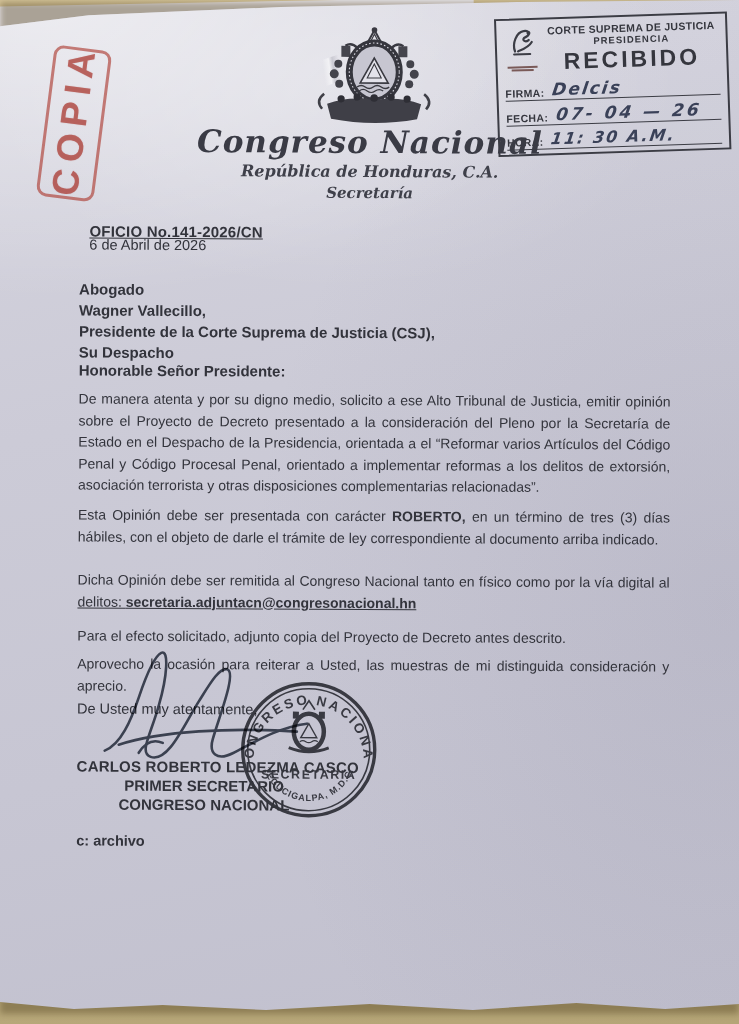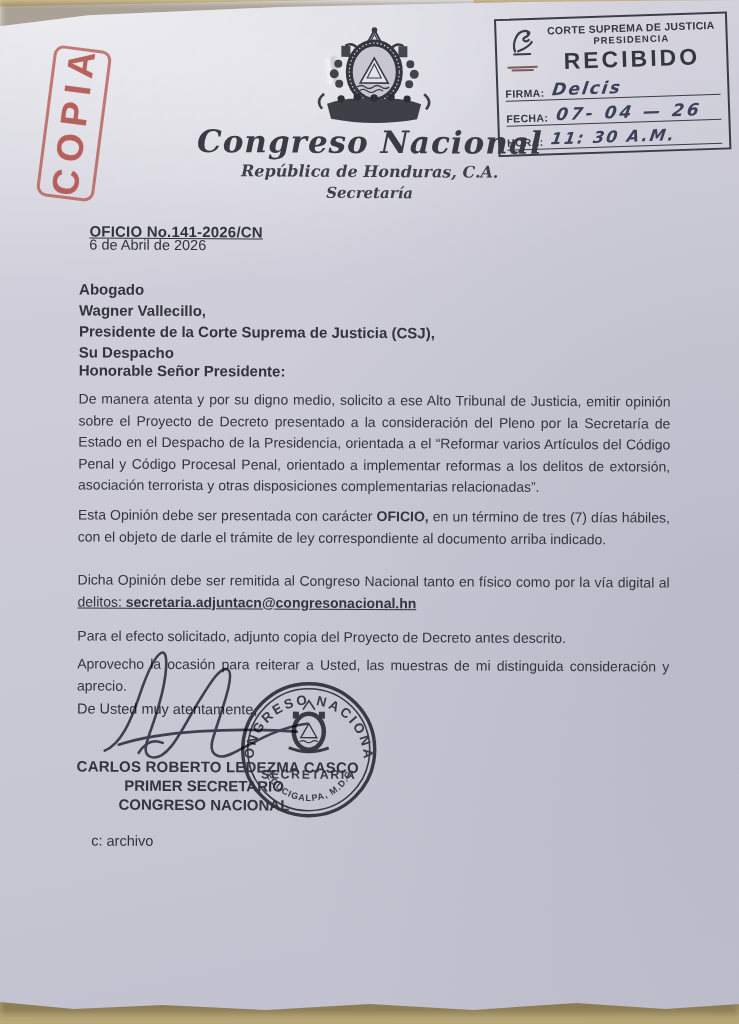--- a/index.html
+++ b/index.html
@@ -106,21 +106,21 @@
   .closing{ position:absolute; left:78px; top:702px; font-size:14.5px; }
   .b{ font-weight:700; }
   .u{ text-decoration:underline; }
 
   .sig-svg{ position:absolute; left:82px; top:648px; mix-blend-mode:multiply; }
   .seal-svg{ position:absolute; left:240px; top:680px; mix-blend-mode:multiply; opacity:.92; }
 
   .signatory{ position:absolute; left:78px; top:758px; width:300px; font-size:15px; font-weight:700; line-height:19px; }
   .signatory .l1{ letter-spacing:.2px; }
   .signatory .l2,.signatory .l3{ text-align:center; width:255px; }
-  .cc{ position:absolute; left:78px; top:834px; font-size:14.5px; font-weight:400;margin-left:15px; }
+  .cc{ position:absolute; left:78px; top:834px; font-size:14.5px; font-weight:700; }
 </style>
 </head>
 <body>
 
 <div class="under-sheet"></div>
 <div class="paper-shadow"></div>
 
 <div class="paper">
   <div class="crease"></div>
   <div class="content">
@@ -208,21 +208,21 @@
       <div>Abogado</div>
       <div>Wagner Vallecillo,</div>
       <div>Presidente de la Corte Suprema de Justicia (CSJ),</div>
       <div>Su Despacho</div>
     </div>
 
     <div class="salutation">Honorable Señor Presidente:</div>
 
     <div class="para p1">De manera atenta y por su digno medio, solicito a ese Alto Tribunal de Justicia, emitir opinión sobre el Proyecto de Decreto presentado a la consideración del Pleno por la Secretaría de Estado en el Despacho de la Presidencia, orientada a el “Reformar varios Artículos del Código Penal y Código Procesal Penal, orientado a implementar reformas a los delitos de extorsión, asociación terrorista y otras disposiciones complementarias relacionadas”.</div>
 
-    <div class="para p2"><span>Esta Opinión debe ser presentada con carácter </span><span class="b">OFICIO,</span><span> en un término de tres (7) días hábiles, con el objeto de darle el trámite de ley correspondiente al documento arriba indicado.</span></div>
+    <div class="para p2"><span>Esta Opinión debe ser presentada con carácter </span><span class="b">ROBERTO,</span><span> en un término de tres (3) días hábiles, con el objeto de darle el trámite de ley correspondiente al documento arriba indicado.</span></div>
 
     <div class="para p3"><span>Dicha Opinión debe ser remitida al Congreso Nacional tanto en físico como por la vía digital al </span><span class="u">delitos: </span><span class="b u">secretaria.adjuntacn@congresonacional.hn</span></div>
 
     <div class="para p4">Para el efecto solicitado, adjunto copia del Proyecto de Decreto antes descrito.</div>
     <div class="para p5">Aprovecho la ocasión para reiterar a Usted, las muestras de mi distinguida consideración y aprecio.</div>
 
     <div class="closing">De Usted muy atentamente,</div>
 
     <svg class="sig-svg" width="290" height="140" viewBox="0 0 290 140">
       <g fill="none" stroke="#2c3242" stroke-width="2.6" stroke-linecap="round" opacity=".9">

